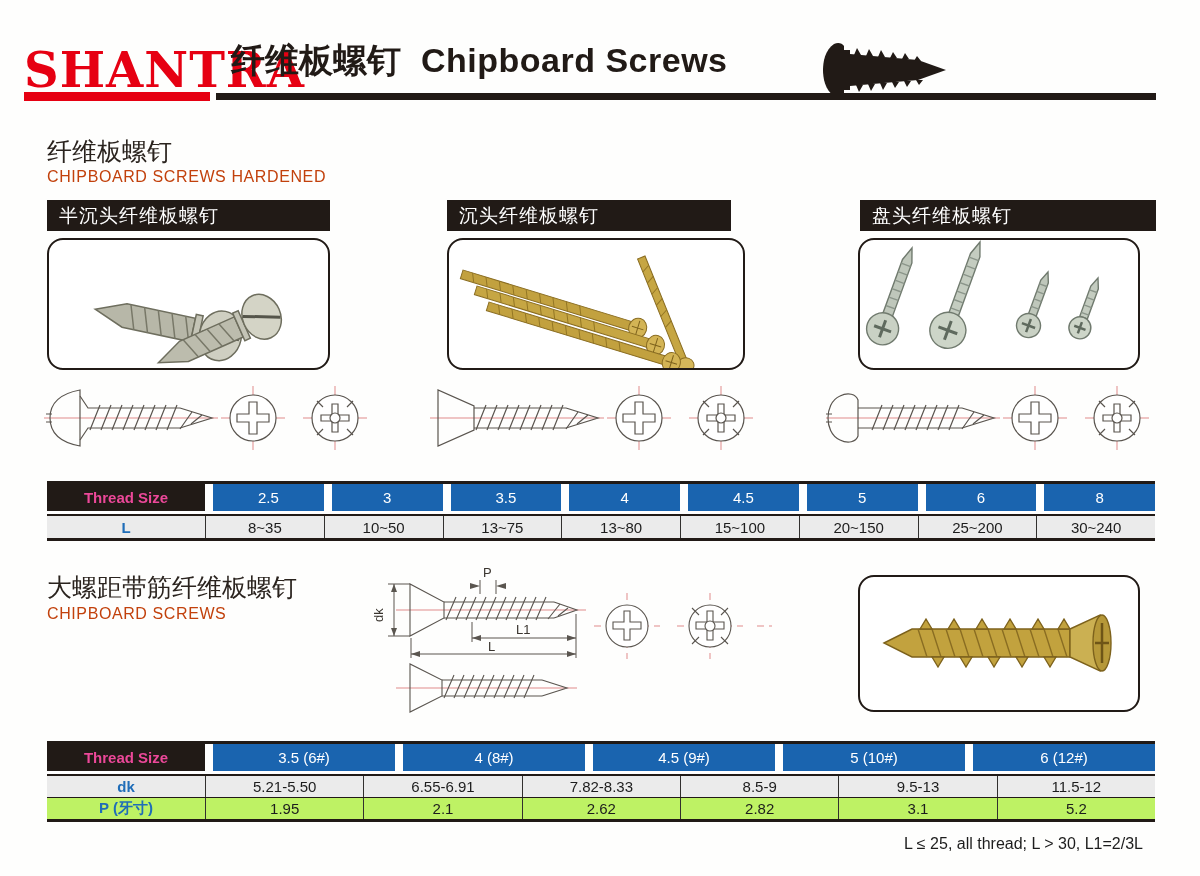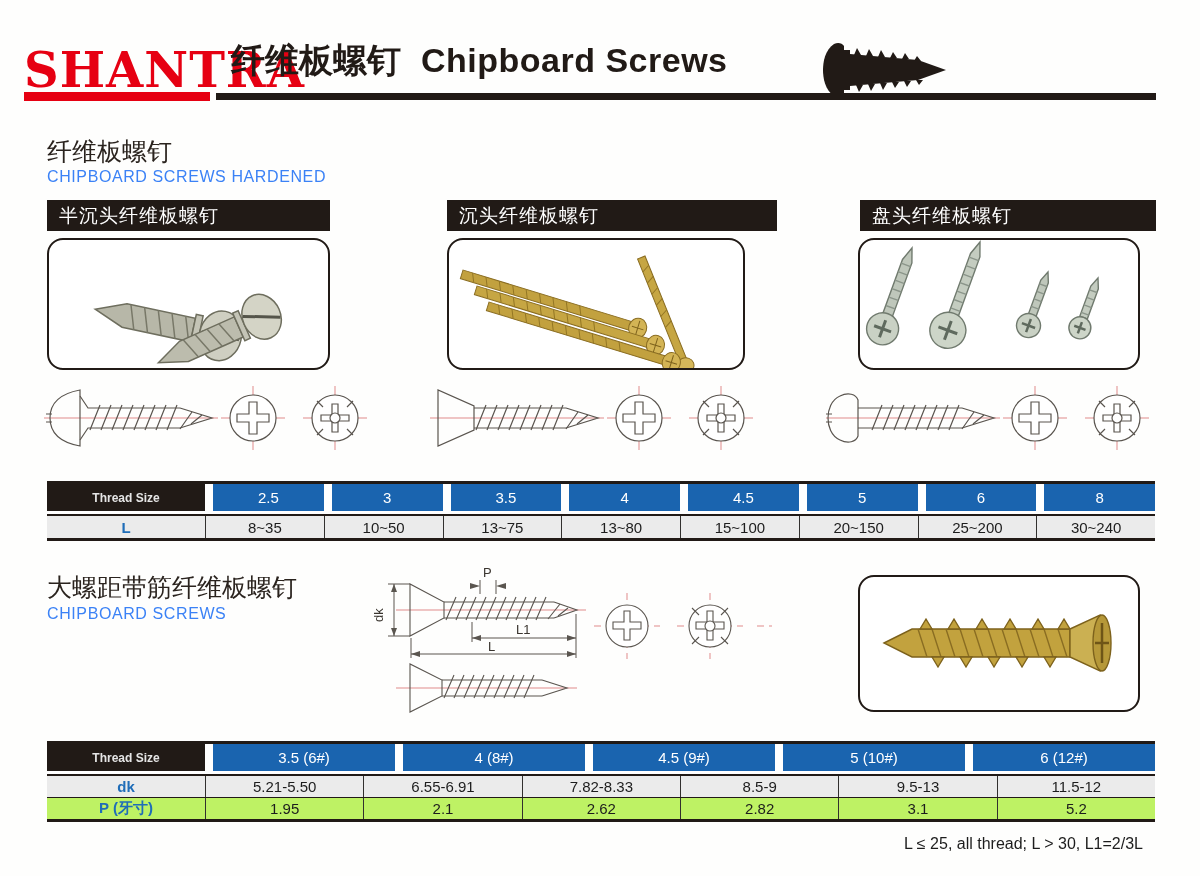--- a/index.html
+++ b/index.html
@@ -19,50 +19,50 @@
   
   .brand{left:24px;top:42px;font-family:"DejaVu Serif",serif;font-weight:bold;font-size:48px;color:var(--red);letter-spacing:1px}
   .h-title{left:231px;top:38px;font-size:34px;font-weight:600;white-space:nowrap;color:var(--ink)}
   .h-title .en{margin-left:20px;letter-spacing:.5px}
   .red-rule{left:24px;top:92px;width:186px;height:9px;background:var(--red)}
   .black-rule{left:216px;top:93px;width:940px;height:7px;background:var(--ink)}
   .h-screw{left:820px;top:40px}
 
   
   .sec-zh{font-size:25px;font-weight:500;color:#2a231e}
-  .sec-en{font-size:16px;letter-spacing:.6px;color:#3b82f6}
+  .sec-en{font-size:16px;letter-spacing:.6px;color:#c2410c}
   .s1-zh{left:47px;top:135px}
   .s1-en{left:47px;top:168px}
   .s2-zh{left:47px;top:571px}
   .s2-en1{left:47px;top:605px}
   .s2-en2{left:47px;top:627px}
 
   
   .pbar{top:200px;height:31px;background:var(--ink);color:#fff;font-size:19px;line-height:31px;padding-left:12px;letter-spacing:1px}
   .pbar.b1{left:47px;width:283px}
-  .pbar.b2{left:447px;width:330px}
+  .pbar.b2{left:447px;width:284px}
   .pbar.b3{left:860px;width:296px}
 
   
   .pbox{border:2px solid var(--ink);border-radius:16px;background:#fff;overflow:hidden}
   .pbox.x1{left:47px;top:238px;width:283px;height:132px}
   .pbox.x2{left:447px;top:238px;width:298px;height:132px}
   .pbox.x3{left:858px;top:238px;width:282px;height:132px}
   .pbox.x4{left:858px;top:575px;width:282px;height:137px}
 
   .draw1{top:372px}
   .d1{left:40px}.d2{left:426px}.d3{left:822px}
   .draw2{left:372px;top:566px}
 
   
   .spec-table{left:47px;width:1108px;border-top:3px solid var(--ink);border-bottom:3px solid var(--ink);background:#fff}
   .t1{top:481px}
   .t2{top:741px}
   .thead{display:flex;height:27px;margin-bottom:3px}
-  .th-label{width:158px;background:var(--ink);color:#e5e5e5;font-weight:bold;font-size:12px;display:flex;align-items:center;justify-content:center}
+  .th-label{width:158px;background:var(--ink);color:#ec4899;font-weight:bold;font-size:15px;display:flex;align-items:center;justify-content:center}
   .th-cell{flex:1;background:var(--blue);color:#fff;font-weight:normal;font-size:15px;margin-left:8px;display:flex;align-items:center;justify-content:center}
   .trow{display:flex;border-top:2px solid var(--ink)}
   .trow + .trow{border-top:1px solid var(--ink)}
   .trow.gray{background:var(--gray)}
   .trow.white{background:#bef264}
   .r24{height:24px}.r23{height:23px}.r22{height:22px}
   .tr-label{width:158px;color:var(--lblue);font-weight:bold;font-size:15px;display:flex;align-items:center;justify-content:center}
   .tr-cell{flex:1;border-left:1px solid #32302e;font-size:15px;color:#1d1d1d;display:flex;align-items:center;justify-content:center}
 
   .footnote{left:655px;top:835px;width:488px;text-align:right;font-size:16px;color:#1d1d1d}

